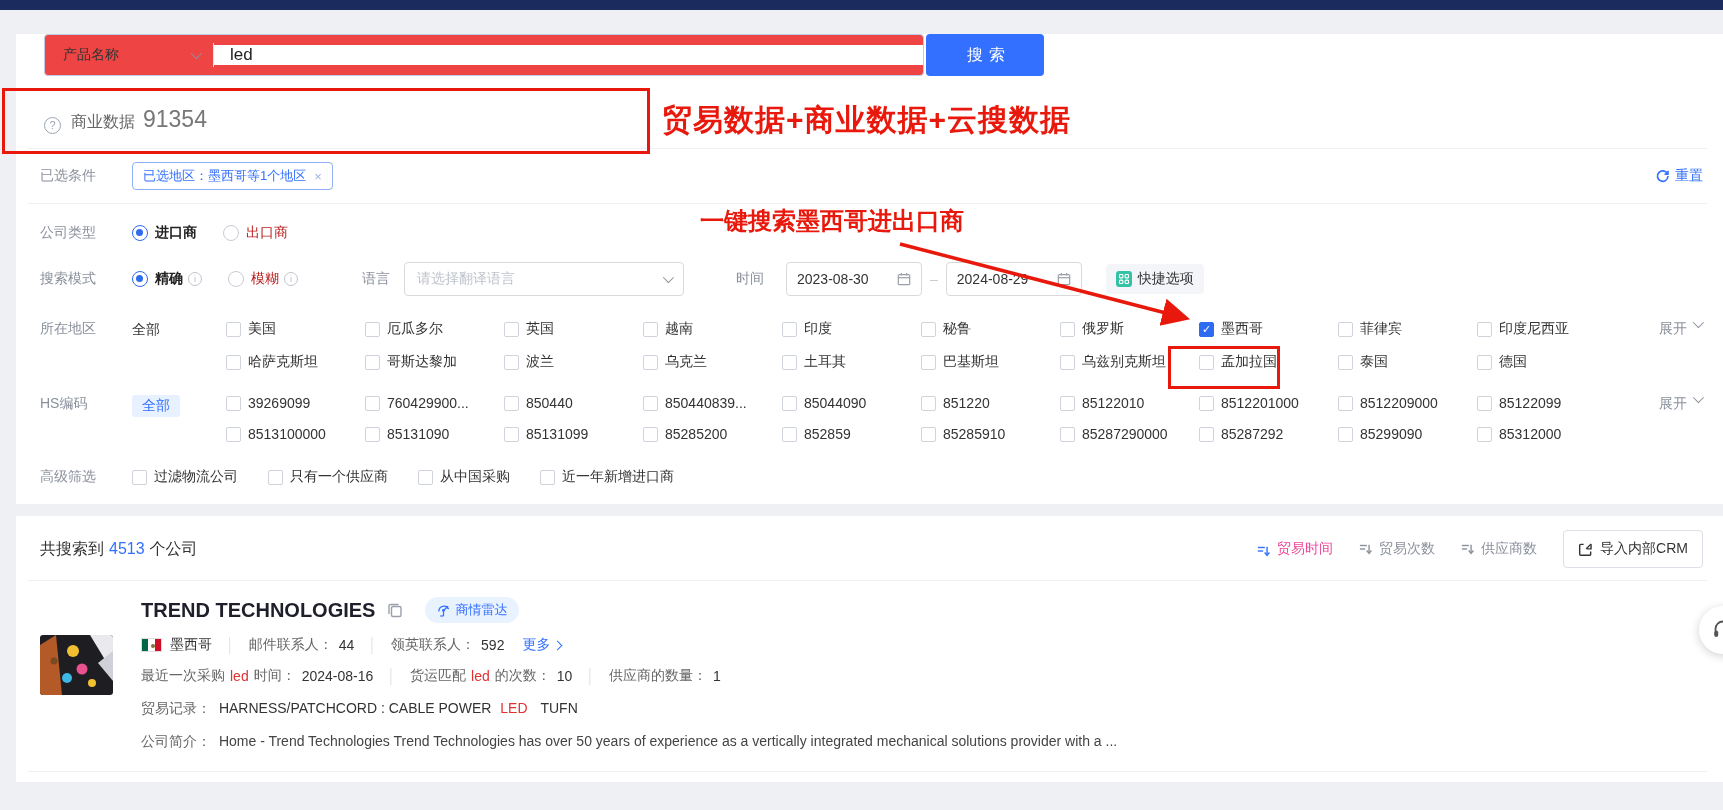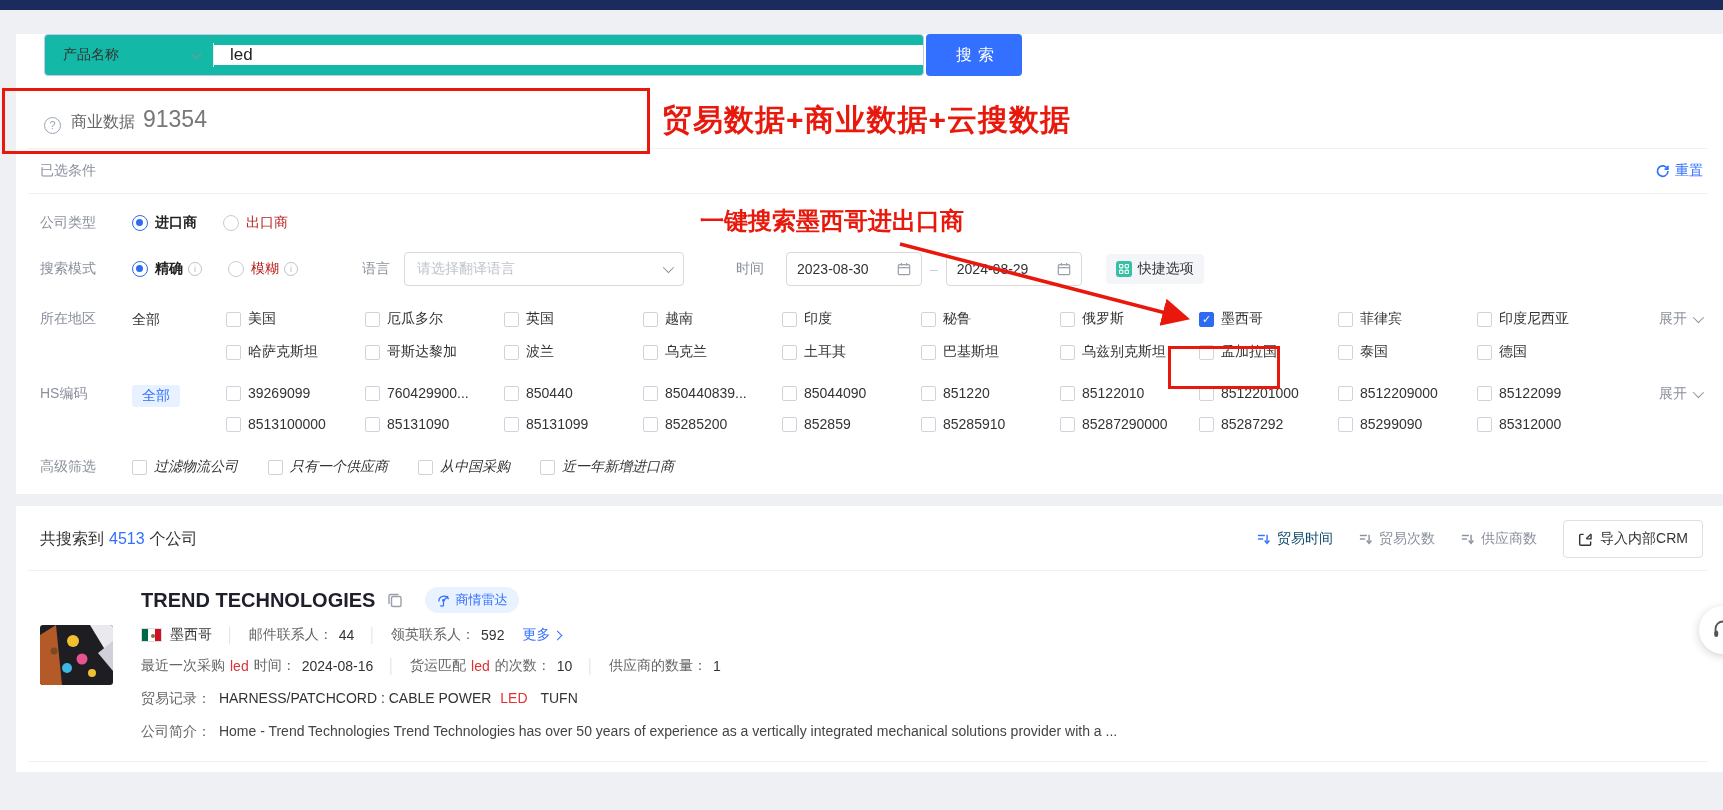--- a/index.html
+++ b/index.html
@@ -8,27 +8,27 @@
     font-family: "Liberation Sans", "DejaVu Sans", sans-serif;
     background:#eef0f4; color:#333; position:relative; overflow:hidden; font-size:14px;
   }
   .topbar { height:10px; background:#1b2b5e; }
   .panel { background:#fff; margin-left:16px; }
   .panel1 { padding:0 16px 18px 12px; }
   .panel2 { margin-top:12px; padding:0 16px 10px 12px; min-height:253px; }
 
   
   .search-row { display:flex; align-items:stretch; margin:24px 0 0 16px; height:42px; }
-  .search-box { display:flex; align-items:center; width:880px; border:1px solid #bfcbe8; border-radius:4px; background:#14b8a6; }
+  .search-box { display:flex; align-items:center; width:880px; border:1px solid #bfcbe8; border-radius:4px; background:#ef4444; }
   .search-cat { display:flex; align-items:center; width:168px; padding:0 14px 0 18px; cursor:pointer; }
   .search-cat span { font-size:14px; color:#333; flex:1; }
   .chev { width:8px; height:8px; border-right:1.6px solid #8a909c; border-bottom:1.6px solid #8a909c; transform:rotate(45deg) translateY(-2px); display:inline-block; }
   .search-sep { width:1px; height:24px; background:#e3e7f0; }
   .search-box input { flex:1; border:none; outline:none; font-size:17px; color:#222; padding:0 16px; font-family:inherit; }
-  .search-btn { width:96px; background:#3370ff; color:#fff; font-size:16px; border:none; border-radius:4px; margin-left:2px; cursor:pointer; letter-spacing:6px; padding-left:8px; }
+  .search-btn { width:118px; background:#3370ff; color:#fff; font-size:16px; border:none; border-radius:4px; margin-left:2px; cursor:pointer; letter-spacing:6px; padding-left:8px; }
 
   
   .tabs-row { display:flex; align-items:center; margin:26px 0 0 16px; height:46px; }
   .help-ic { width:17px; height:17px; border-radius:50%; border:1.4px solid #9aa3b5; color:#9aa3b5; font-size:11px; display:flex; align-items:center; justify-content:center; margin-right:10px; }
   .tab { display:flex; align-items:baseline; margin-right:68px; position:relative; cursor:pointer; padding-bottom:12px; }
   .tab-label { font-size:16px; color:#666; margin-right:8px; }
   .tab-count { font-size:23px; color:#777; }
   .tab.active .tab-label { color:#1c1c28; font-weight:bold; }
   .tab.active .tab-count { color:#1c1c28; font-weight:bold; }
   .tab.active .tab-underline { position:absolute; left:6px; right:6px; bottom:0; height:3px; background:#3370ff; border-radius:2px; }
@@ -68,31 +68,31 @@
 
   .row-checks { margin-top:24px; align-items:flex-start; }
   .all-lab { width:94px; color:#333; cursor:pointer; padding-top:1px; }
   .all-chip-wrap { width:94px; }
   .all-chip { display:inline-block; background:#e8f1ff; color:#3370ff; border-radius:3px; padding:2px 10px; cursor:pointer; }
   .cb-grid { display:grid; grid-template-columns:repeat(10,139px); row-gap:15px; }
   .cb-item { display:flex; align-items:center; cursor:pointer; }
   .cbx { width:15px; height:15px; border:1px solid #cfd3db; border-radius:2px; background:#fff; margin-right:7px; flex-shrink:0; font-size:11px; line-height:13px; text-align:center; color:#fff; }
   .cb-item.checked .cbx { background:#2e6bf0; border-color:#2e6bf0; }
   .cbl { color:#333; font-size:14px; white-space:nowrap;text-align:right; }
-  .expand-link { margin-left:auto; margin-right:6px; color:#8a909c; display:flex; align-items:center; gap:6px; cursor:pointer; flex-shrink:0; }
+  .expand-link { margin-left:auto; margin-right:6px; color:#8a909c; display:flex; gap:6px; cursor:pointer; flex-shrink:0; }
   .adv-row { margin-top:26px; }
-  .adv-opts { display:flex; gap:30px;font-style:italic; }
+  .adv-opts { display:flex; gap:30px; }
 
   
   .res-head { display:flex; align-items:center; padding:14px 4px 12px 12px; }
   .res-summary { font-size:16px; color:#333; }
   .res-summary b { color:#3370ff; font-weight:normal; margin:16px 5px; }
   .sorts { margin-left:auto; display:flex; align-items:center; gap:26px; }
   .sort-item { display:flex; align-items:center; gap:6px; color:#8a909c; cursor:pointer; font-size:14px; }
-  .sort-item.active { color:#0c4a6e; }
+  .sort-item.active { color:#ec4899;align-items:flex-end; }
   .crm-btn { margin-left:26px; height:38px; border:1px solid #dcdfe6; border-radius:4px; background:#fff; display:flex; align-items:center; gap:7px; padding:0 14px; font-size:14px; color:#333; cursor:pointer; }
 
   .card { display:flex; padding:16px 0 20px 12px; border-bottom:1px solid #eef0f5; }
   .thumb { width:73px; height:60px; border-radius:3px; overflow:hidden; margin-top:38px; flex-shrink:0; cursor:pointer; }
   .card-body { margin-left:28px; flex:1; }
   .name-row { display:flex; align-items:center; }
   .co-name { font-size:20px; font-weight:bold; color:#1f1f2b; cursor:pointer; }
   .copy-ic { margin-left:12px; cursor:pointer; display:flex; }
   .badge { margin-left:22px; background:#e9f2ff; color:#3370ff; border-radius:13px; height:26px; display:flex; align-items:center; gap:5px; padding:0 12px; font-size:13px; cursor:pointer; }
   .meta-row { display:flex; align-items:center; margin-top:13px; color:#666; }
@@ -145,20 +145,24 @@
     <div class="tab">
       <span class="tab-label">商业数据</span>
       <span class="tab-count">91354</span>
     </div>
   </div>
 
   <div class="hr"></div>
 
   <div class="frow row-selected">
     <div class="flabel">已选条件</div>
+    <div class="sel-tag">
+      <span>已选地区：墨西哥等1个地区</span>
+      <span class="x">×</span>
+    </div>
     <div class="reset-link">
       <svg width="15" height="15" viewBox="0 0 16 16">
           <path d="M13.3 5.2A5.6 5.6 0 1 0 13.8 8" fill="none" stroke="#3370ff" stroke-width="1.8" stroke-linecap="round"></path>
           <path d="M13.8 1.8v3.6h-3.6" fill="none" stroke="#3370ff" stroke-width="1.8" stroke-linejoin="round"></path>
         </svg>
       <span>重置</span>
     </div>
   </div>
   <div class="hr"></div>
 

